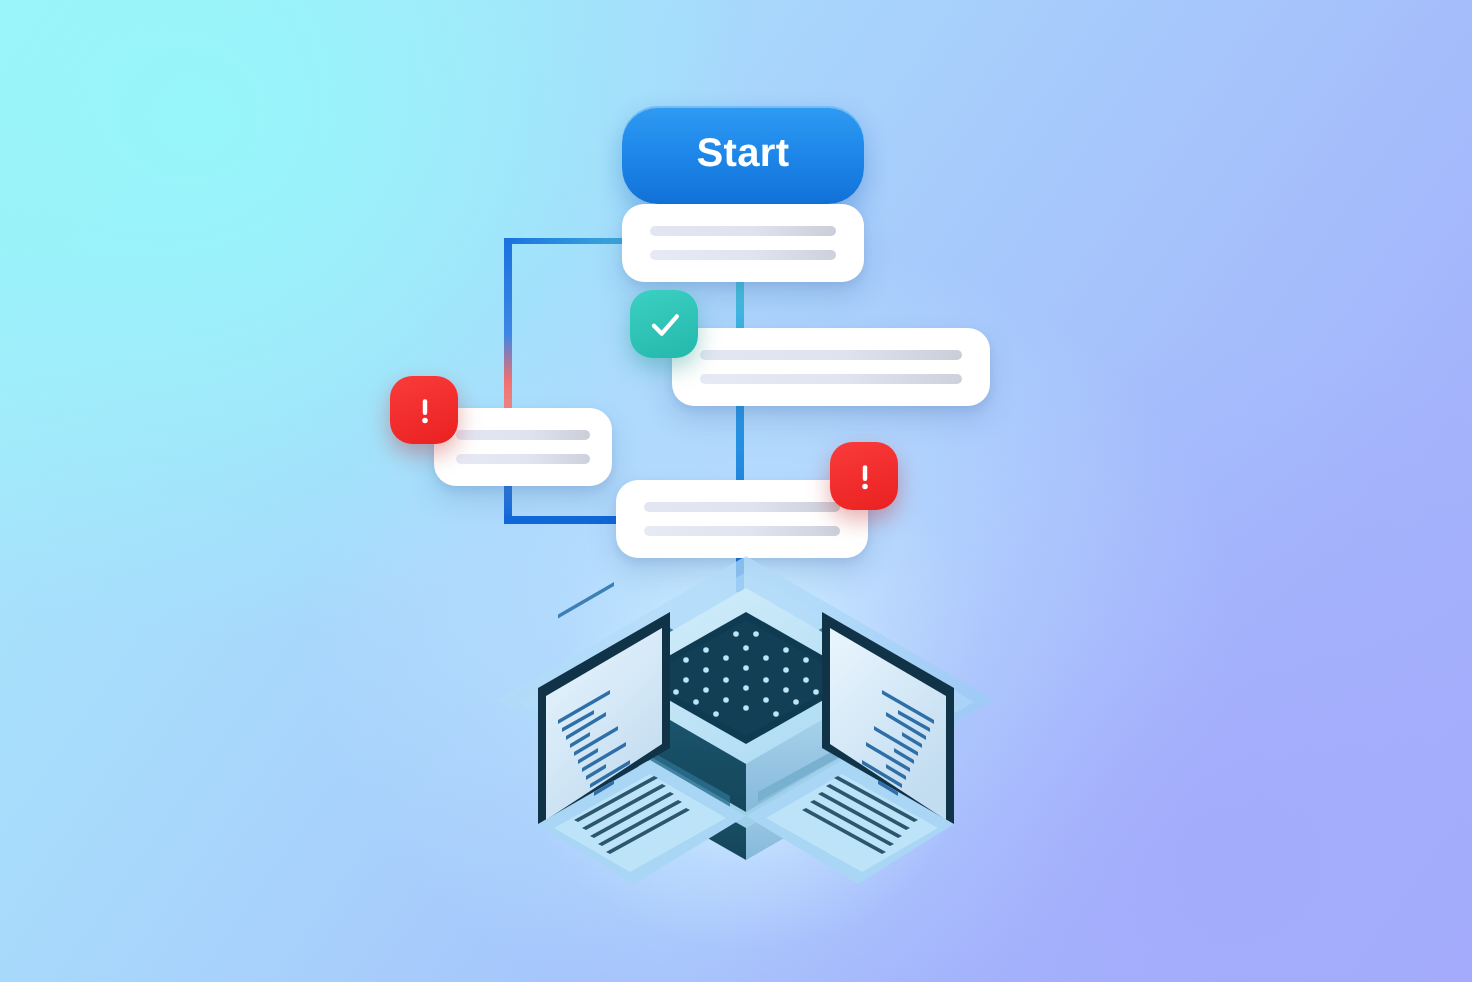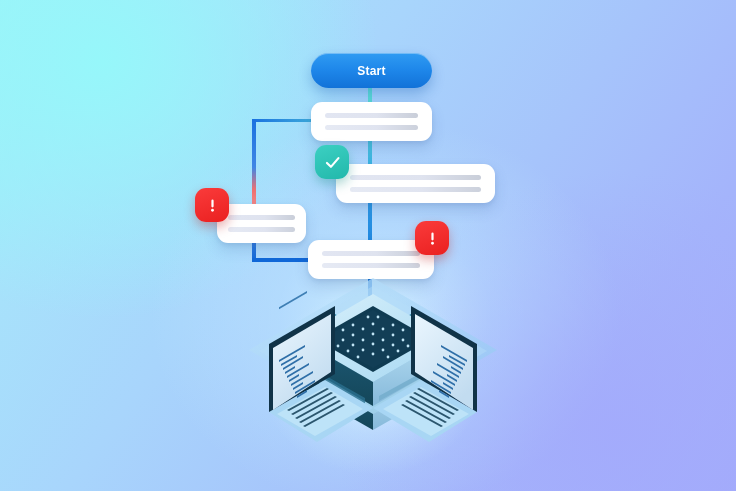--- a/index.html
+++ b/index.html
@@ -60,27 +60,27 @@
     height: 5px;
     border-radius: 3px;
     background: linear-gradient(90deg, #e2e6f2 0%, #dfe3ef 55%, #c9ced9 100%);
   }
   .node .bar.b2 { background: linear-gradient(90deg, #e6eaf4 0%, #e0e4f0 55%, #ccd1dc 100%); }
 
   
   .start-btn {
     position: absolute;
     left: 311px; top: 53px;
-    width: 121px; height: 35px;
+    width: 121px; height: 49px;
     border: none;
     border-radius: 18px;
     background: linear-gradient(180deg, #2f9bf2 0%, #1e87ea 48%, #1272d8 100%);
     box-shadow: 0 6px 13px rgba(20,90,180,0.33), inset 0 1px 0 rgba(255,255,255,0.33);
     color: #ffffff;
-    font-size: 12px;
+    font-size: 20px;
     font-weight: bold;
     letter-spacing: 0.2px;
     cursor: pointer;
     font-family: "Liberation Sans", sans-serif;
   }
 
   
   .badge {
     position: absolute;
     width: 34px; height: 34px;

